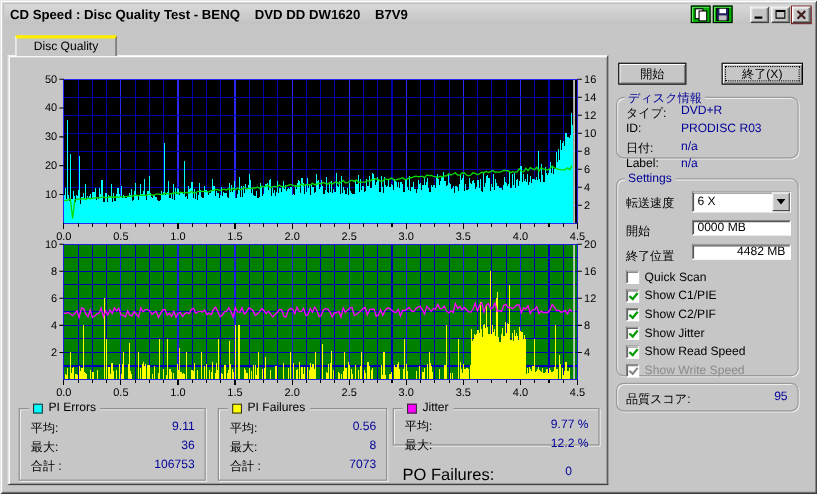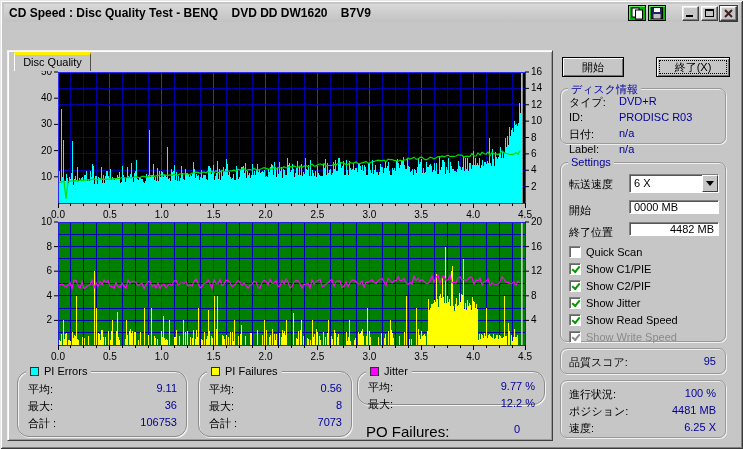--- a/index.html
+++ b/index.html
@@ -17,22 +17,22 @@
   .tb-icon-btn{width:18px;height:16px;background:#00b400;border:1px solid #000;padding:0;
     display:flex;align-items:center;justify-content:center;box-shadow:inset 1px 1px 0 #66e466;}
   .tb-gap{width:12px;}
   .win-btn{width:17px;height:15px;background:#c6c6c6;border:1px solid;border-color:#ffffff #404040 #404040 #ffffff;
     box-shadow:inset -1px -1px 0 #808080, inset 1px 1px 0 #e9e9e9;padding:0;
     display:flex;align-items:center;justify-content:center;position:relative;}
   .win-btn.close{box-shadow:0 0 0 1px #7a2020, inset -1px -1px 0 #808080, inset 1px 1px 0 #e9e9e9;}
   .glyph-min{position:absolute;left:3px;bottom:3px;width:7px;height:2px;background:#000;}
   .glyph-max{width:9px;height:8px;border:1px solid #000;border-top-width:2px;}
   
-  .tab{position:absolute;left:14px;top:32px;width:77px;height:19px;background:#c6c6c6;z-index:3;
-    border-left:1px solid #ffffff;border-right:1px solid #505050;border-top:3px solid var(--tab-stripe,#ffee00);margin-top:20px;}
+  .tab{position:absolute;left:14px;top:32px;width:92px;height:19px;background:#c6c6c6;z-index:3;
+    border-left:1px solid #ffffff;border-right:1px solid #505050;border-top:3px solid var(--tab-stripe,#ffee00);}
   .tab span{display:block;text-align:center;font-size:11px;padding-top:1px;color:#000;}
   .tabpage{position:absolute;left:7px;top:50px;width:546px;height:391px;background:#c6c6c6;
     border:1px solid;border-color:#f2f2f2 #404040 #404040 #f2f2f2;
     box-shadow:inset 1px 1px 0 #ffffff, inset -1px -1px 0 #9a9a9a;}
   
   #chart-top{position:absolute;left:36px;top:64px;z-index:2;}
   #chart-bottom{position:absolute;left:36px;top:214px;z-index:2;}
   
   .groupbox{position:absolute;left:560px;width:166px;border:1px solid #9a9a9a;border-radius:7px;
     box-shadow:1px 1px 0 #efefef, inset 1px 1px 0 #efefef;z-index:2;}
@@ -61,21 +61,21 @@
   .cb{width:12px;height:12px;background:#fff;border:1px solid;border-color:#808080 #ffffff #ffffff #808080;
     box-shadow:inset 1px 1px 0 #666;position:relative;flex:none;}
   .cb::after{content:"";position:absolute;left:2px;top:2px;width:6px;height:3px;
     border-left:2px solid var(--checkmark,#009900);border-bottom:2px solid var(--checkmark,#009900);
     transform:rotate(-50deg);display:none;}
   .checkrow.checked .cb::after{display:block;}
   .checkrow.disabled .cb::after{border-color:#8a8a8a;}
   .cb-label{font-size:11px;color:#000;white-space:nowrap;}
   .checkrow.disabled .cb-label{color:#8a8a8a;}
   
-  .statbox{position:absolute;top:371px;height:66px;background:#c6c6c6;border:1px solid #8c8c8c;border-radius:12px;
+  .statbox{position:absolute;top:371px;height:66px;background:#c6c6c6;border:1px solid #8c8c8c;border-radius:0;
     box-shadow:1px 1px 0 #f2f2f2, inset 1px 1px 0 #f2f2f2;z-index:2;}
   .statbox .legend-row{position:absolute;top:-7px;left:8px;background:#c6c6c6;padding:0 4px;
     display:flex;align-items:center;gap:5px;font-size:11px;color:#000;}
   .swatch{width:9px;height:9px;border:1px solid #303030;display:inline-block;flex:none;}
   .po-row{position:absolute;left:366px;top:423px;width:154px;display:flex;justify-content:space-between;z-index:2;}
   .po-row .plbl{font-size:15px;color:#000;text-align:center;}
   .po-row .pval{font-size:11px;color:var(--value-color,#000099);}
 </style>
 </head>
 <body>
@@ -454,22 +454,14 @@
       <span class="cb"></span>
       <span class="cb-label">Show Read Speed</span>
     </div>
   </div>
 
   <div class="groupbox" style="top:348px;height:26px;padding-left:24px;">
     <span class="lbl" style="left:8px;top:6px;">品質スコア:</span>
     <span class="val right" style="top:6px;">95</span>
   </div>
 
-  <div class="groupbox" style="top:380px;height:58px;">
-    <span class="lbl" style="left:8px;top:6px;">進行状況:</span>
-    <span class="val right" style="top:6px;">100 %</span>
-    <span class="lbl" style="left:8px;top:23px;">ポジション:</span>
-    <span class="val right" style="top:23px;">4481 MB</span>
-    <span class="lbl" style="left:8px;top:40px;">速度:</span>
-    <span class="val right" style="top:40px;">6.25 X</span>
-  </div>
 
 </div>
 
 </body></html>

